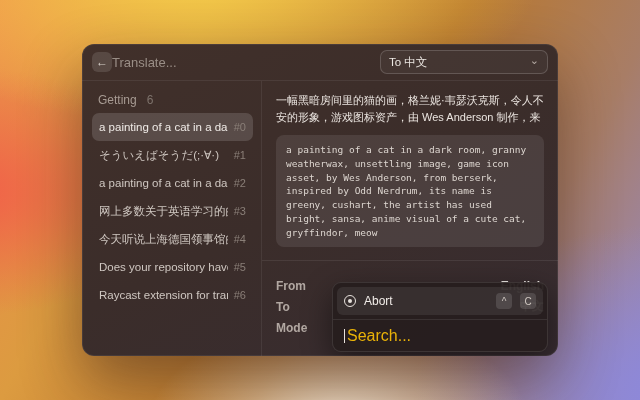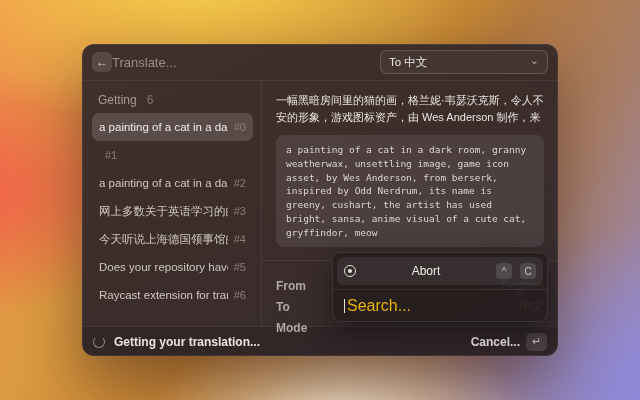--- a/index.html
+++ b/index.html
@@ -75,21 +75,21 @@
   .meta-row .mlbl { font-size:12px; color:#b2a8a2; }
   .meta-row .mval { margin-left:auto; font-size:12px; color:#efeae6; }
 
   
   .menu {
     position:absolute; right:10px; bottom:4px; width:216px;
     background:rgba(39,30,30,0.96); border:1px solid rgba(255,255,255,0.10);
     border-radius:9px; box-shadow:0 10px 30px rgba(0,0,0,0.45);
     overflow:hidden; z-index:5;
   }
-  .menu-list { padding:4px;text-align:center; }
+  .menu-list { padding:4px; }
   .menu-item {
     height:28px; display:flex; align-items:center; gap:8px; padding:0 7px;
     border-radius:6px; background:rgba(255,255,255,0.08); cursor:pointer;
   }
   .abort-ico {
     width:12px; height:12px; border:1.4px solid #e8e2dd; border-radius:50%;
     position:relative; flex:0 0 auto;
   }
   .abort-ico::after {
     content:""; position:absolute; left:50%; top:50%; width:4px; height:4px;
@@ -150,20 +150,21 @@
     <div class="left">
       <div class="hist-hdr">
         <span class="hist-title">Getting</span>
         <span class="hist-count">6</span>
       </div>
       <div class="hist-item sel">
         <span class="lbl">a painting of a cat in a dark room,...</span>
         <span class="idx">#0</span>
       </div>
       <div class="hist-item">
+        <span class="lbl">そういえばそうだ(;·∀·)</span>
         <span class="idx">#1</span>
       </div>
       <div class="hist-item">
         <span class="lbl">a painting of a cat in a dark room,...</span>
         <span class="idx">#2</span>
       </div>
       <div class="hist-item">
         <span class="lbl">网上多数关于英语学习的的分享，都...</span>
         <span class="idx">#3</span>
       </div>
@@ -212,23 +213,14 @@
       </div>
       <div class="menu-div"></div>
       <div class="menu-search">
         <span class="cursor-bar"></span>
         <span class="search-ph">Search...</span>
       </div>
     </div>
 
   </div>
 
-  <div class="ftr">
-    <span class="spinner"></span>
-    <span class="ftr-status">Getting your translation...</span>
-    <span class="ftr-spacer"></span>
-    <span class="cancel-btn">
-      <span class="cancel-lbl">Cancel...</span>
-      <span class="ret-key">↵</span>
-    </span>
-  </div>
 
 </div>
 
 </body></html>

